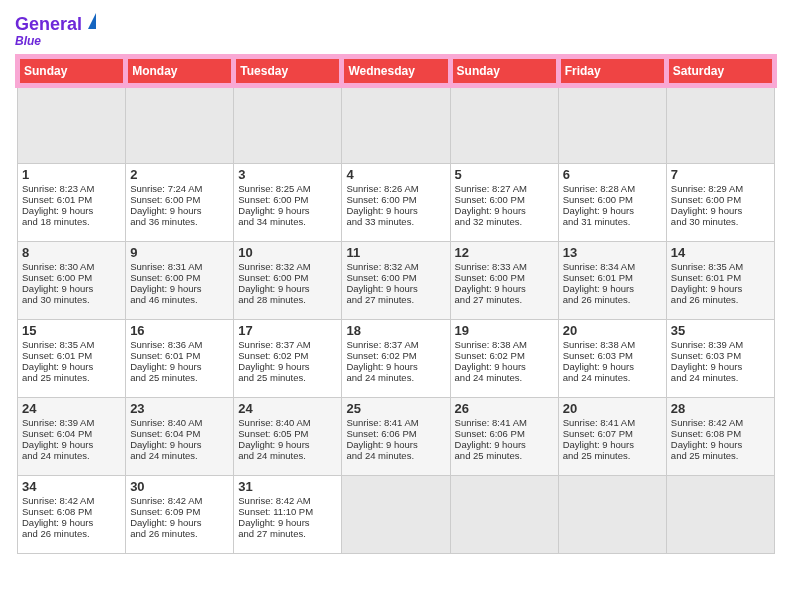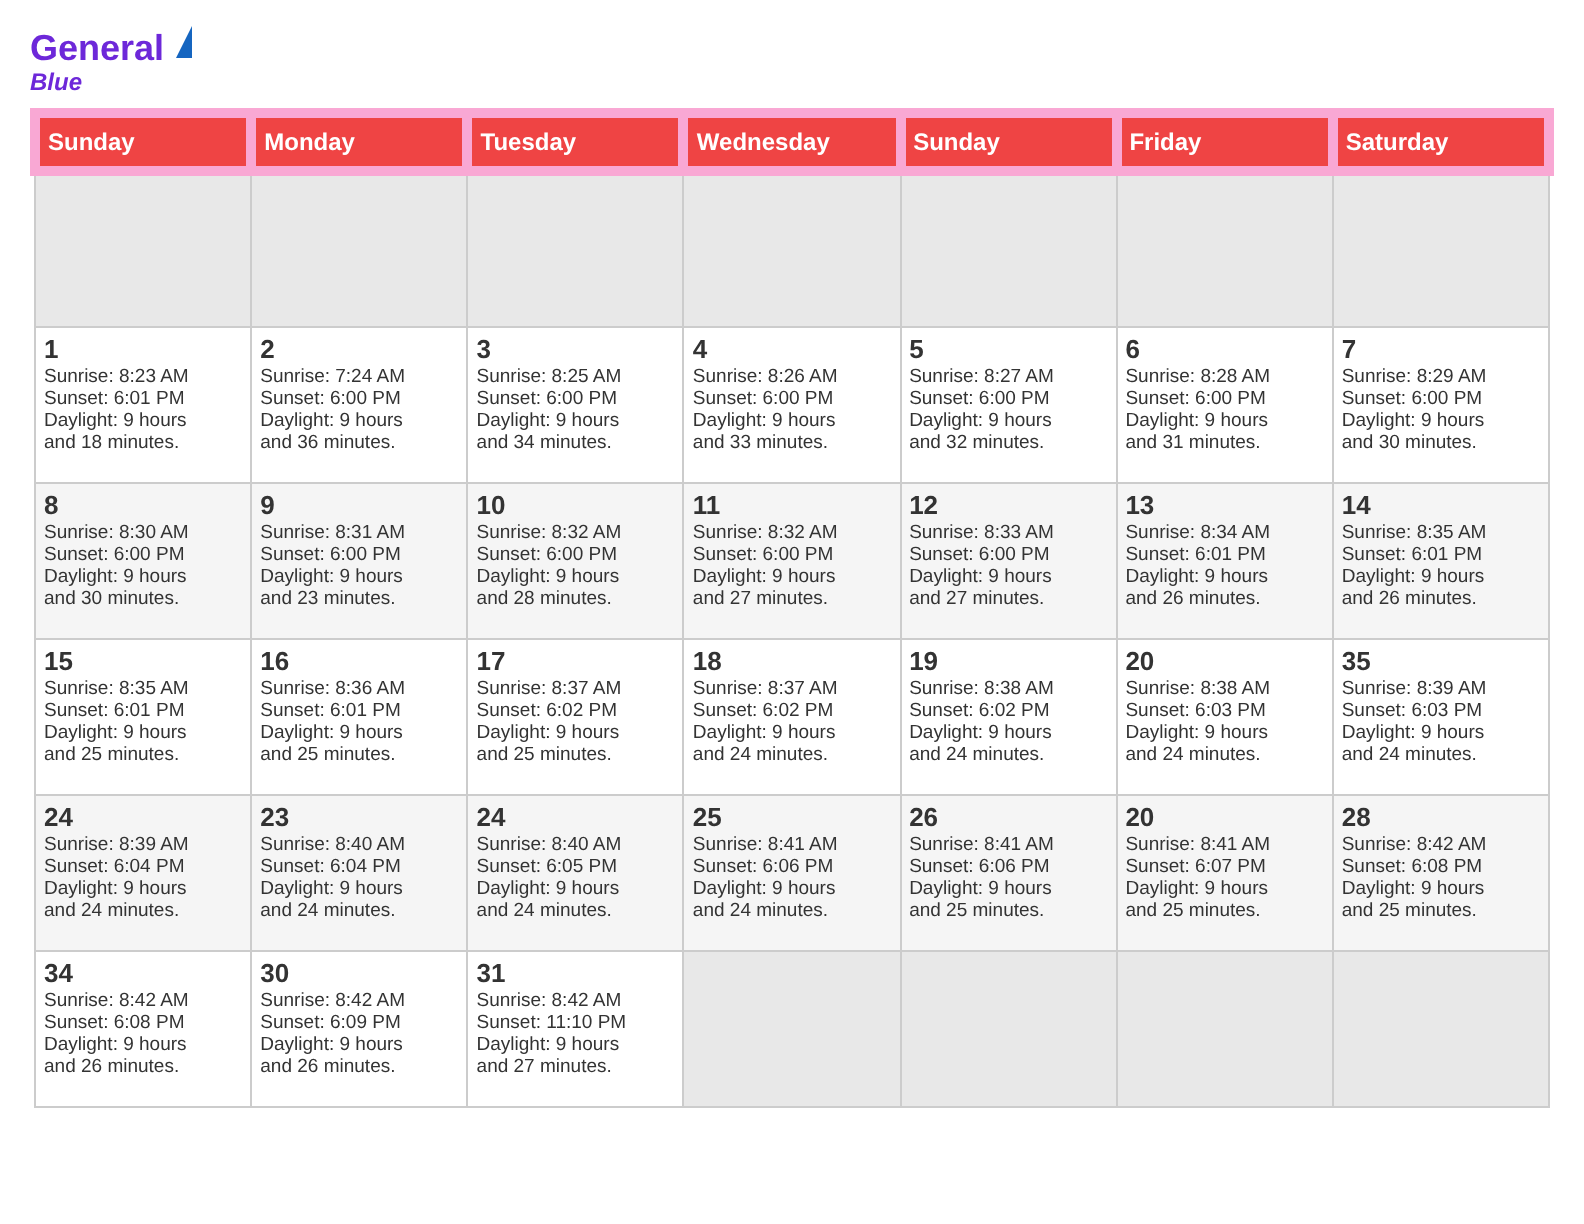--- a/index.html
+++ b/index.html
@@ -175,21 +175,21 @@
             <div>Sunrise: 8:30 AM</div>
             <div>Sunset: 6:00 PM</div>
             <div>Daylight: 9 hours</div>
             <div>and 30 minutes.</div>
           </td>
           <td>
             <span class="day-num">9</span>
             <div>Sunrise: 8:31 AM</div>
             <div>Sunset: 6:00 PM</div>
             <div>Daylight: 9 hours</div>
-            <div>and 23 minutes.</div>
+            <div>and 46 minutes.</div>
           </td>
           <td>
             <span class="day-num">10</span>
             <div>Sunrise: 8:32 AM</div>
             <div>Sunset: 6:00 PM</div>
             <div>Daylight: 9 hours</div>
             <div>and 28 minutes.</div>
           </td>
           <td>
             <span class="day-num">11</span>

